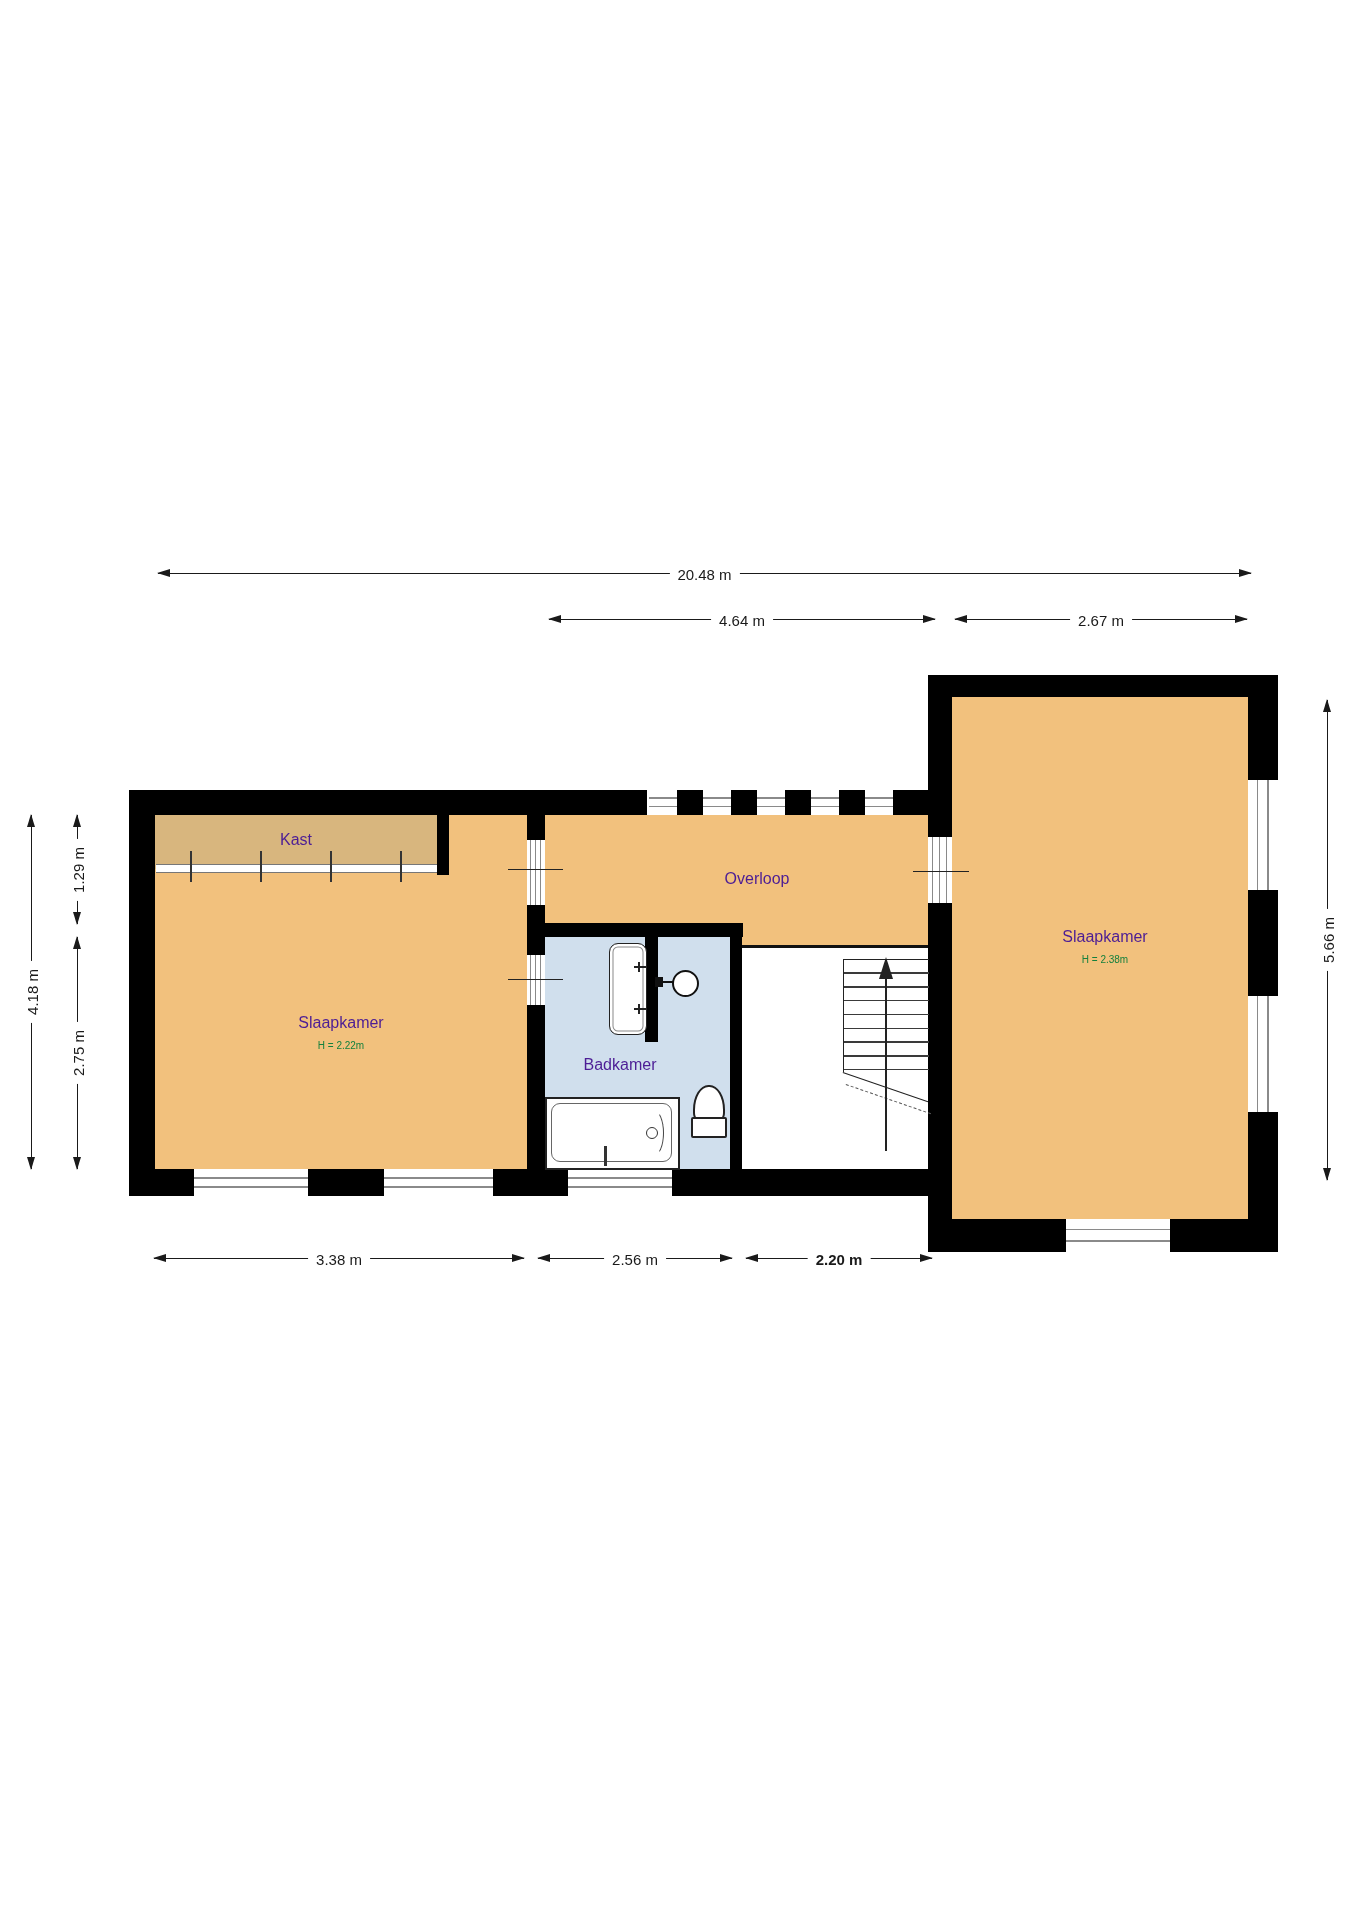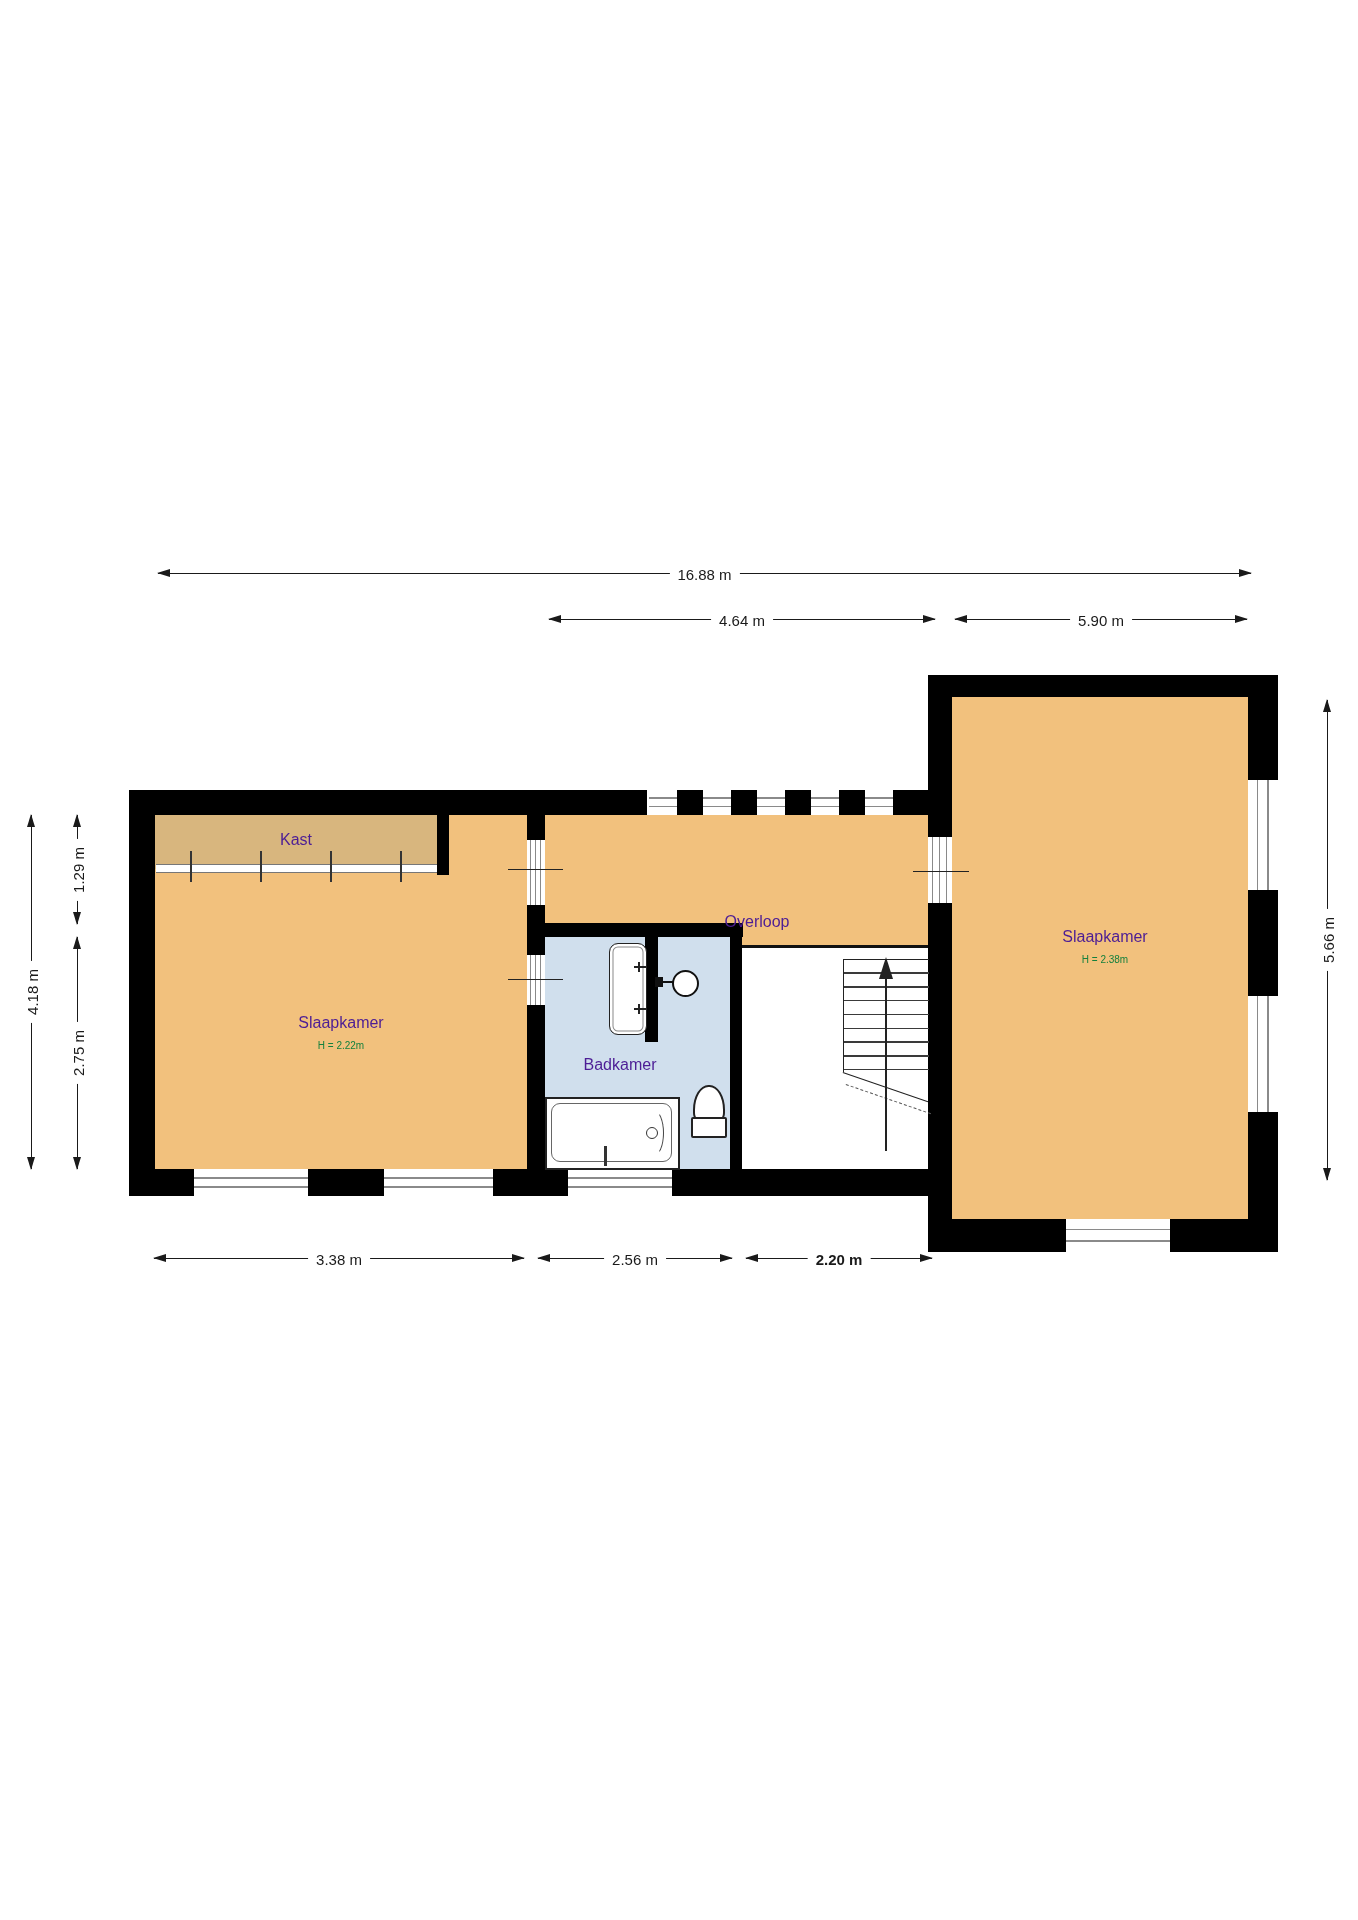--- a/index.html
+++ b/index.html
@@ -159,41 +159,41 @@
   <div class="mirror" style="left:672px;top:970px;width:23px;height:23px;"></div>
   <div class="toilet-bowl" style="left:693px;top:1085px;width:28px;height:36px;"></div>
   <div class="toilet-tank" style="left:691px;top:1117px;width:32px;height:17px;"></div>
   <div class="tub" style="left:545px;top:1097px;width:131px;height:69px;"></div>
   <div class="tub-inner" style="left:551px;top:1103px;width:119px;height:57px;"></div>
   <div class="tub-arc" style="left:644px;top:1110px;width:18px;height:44px;"></div>
   <div class="tub-drain" style="left:646px;top:1127px;width:10px;height:10px;"></div>
   <div class="tub-tap" style="left:604px;top:1146px;width:3px;height:20px;"></div>
 
   <div class="room-lbl" style="left:216px;top:831px;width:160px;">Kast</div>
-  <div class="room-lbl" style="left:677px;top:870px;width:160px;margin-top:43px;">Overloop</div>
+  <div class="room-lbl" style="left:677px;top:870px;width:160px;">Overloop</div>
   <div class="room-lbl" style="left:241px;top:1014px;width:200px;">Slaapkamer</div>
   <div class="room-sub" style="left:241px;top:1040px;width:200px;">H = 2.22m</div>
   <div class="room-lbl" style="left:540px;top:1056px;width:160px;">Badkamer</div>
   <div class="room-lbl" style="left:1005px;top:928px;width:200px;">Slaapkamer</div>
   <div class="room-sub" style="left:1005px;top:954px;width:200px;">H = 2.38m</div>
 
   <div class="dim-h" style="left:158px;top:573px;width:1093px;">
     <span class="ah ah-l"></span>
     <span class="ah ah-r"></span>
-    <span class="dim-lbl">16.88 m</span>
+    <span class="dim-lbl">20.48 m</span>
   </div>
   <div class="dim-h" style="left:549px;top:619px;width:386px;">
     <span class="ah ah-l"></span>
     <span class="ah ah-r"></span>
     <span class="dim-lbl">4.64 m</span>
   </div>
   <div class="dim-h" style="left:955px;top:619px;width:292px;">
     <span class="ah ah-l"></span>
     <span class="ah ah-r"></span>
-    <span class="dim-lbl">5.90 m</span>
+    <span class="dim-lbl">2.67 m</span>
   </div>
   <div class="dim-h" style="left:154px;top:1258px;width:370px;">
     <span class="ah ah-l"></span>
     <span class="ah ah-r"></span>
     <span class="dim-lbl">3.38 m</span>
   </div>
   <div class="dim-h" style="left:538px;top:1258px;width:194px;">
     <span class="ah ah-l"></span>
     <span class="ah ah-r"></span>
     <span class="dim-lbl">2.56 m</span>

